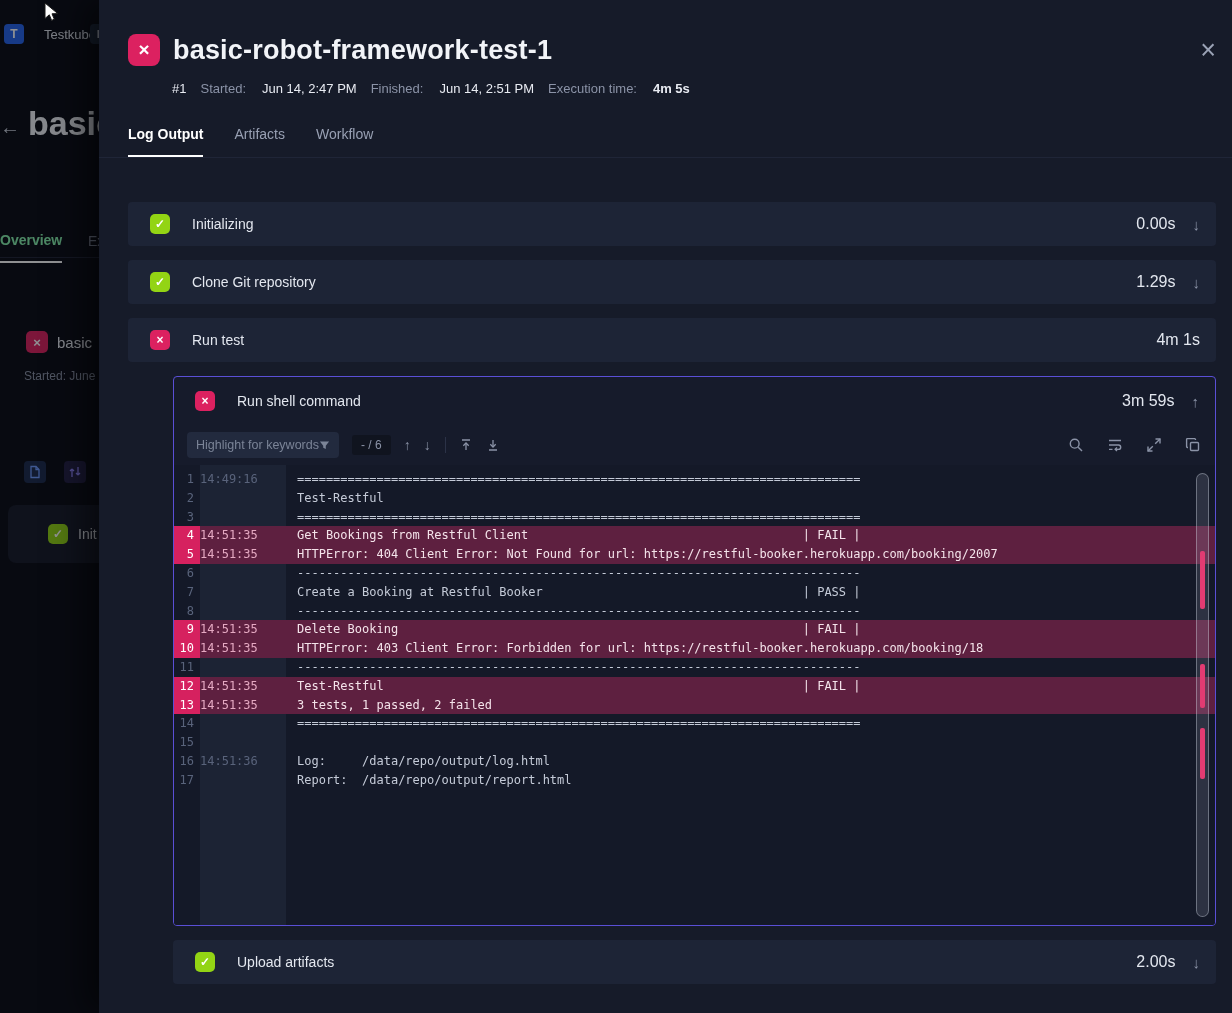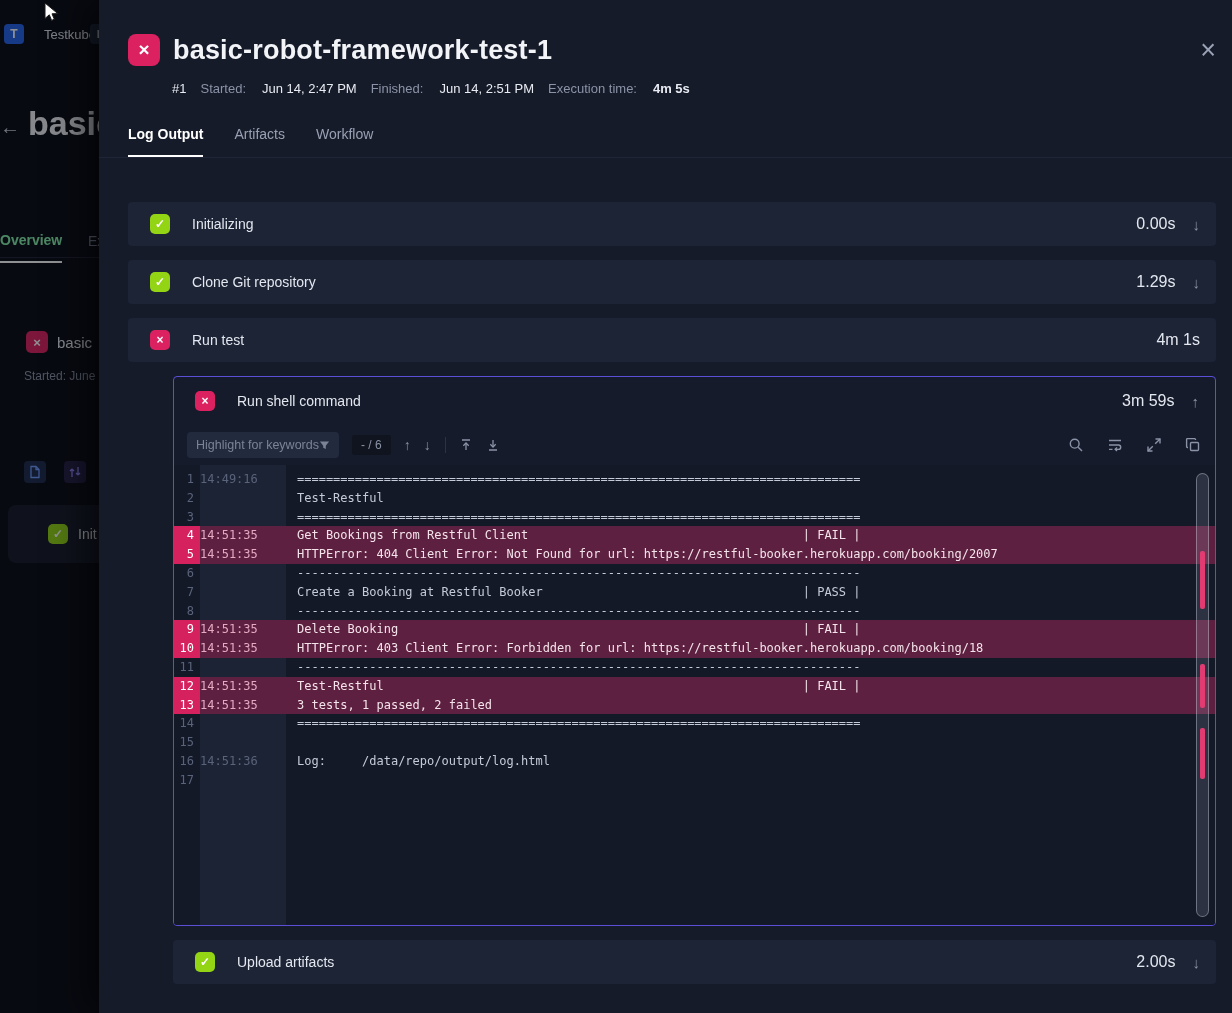--- a/index.html
+++ b/index.html
@@ -341,20 +341,21 @@
                   <span class="ts"></span>
                 </div>
                 <div class="log-row">
                   <span class="ln">16</span>
                   <span class="ts">14:51:36</span>
                   <span class="lc">Log:     /data/repo/output/log.html</span>
                 </div>
                 <div class="log-row">
                   <span class="ln">17</span>
                   <span class="ts"></span>
+                  <span class="lc">Report:  /data/repo/output/report.html</span>
                 </div>
               </div>
             <div class="log-scrollbar">
                 <div class="marker" style="top: 17.5%; height: 13%;"></div>
                 <div class="marker" style="top: 43%; height: 10%;"></div>
                 <div class="marker" style="top: 57.5%; height: 11.5%;"></div>
               </div>
           </div>
         </div>
 

